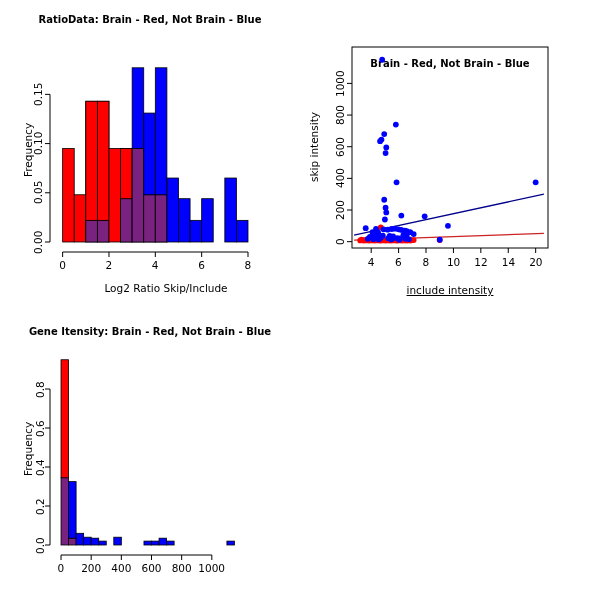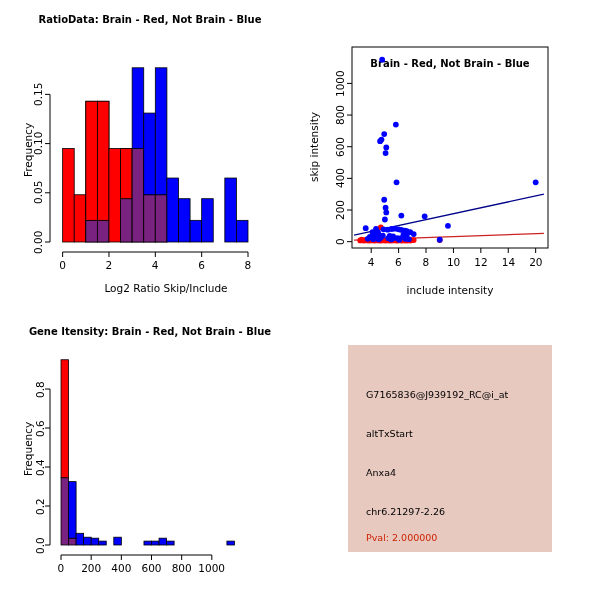--- a/index.html
+++ b/index.html
@@ -186,21 +186,21 @@
         <line x1="52" y1="115.05511811023621" x2="47" y2="115.05511811023621" stroke="#000" stroke-width="1"></line>
         <line x1="52" y1="83.4015748031496" x2="47" y2="83.4015748031496" stroke="#000" stroke-width="1"></line>
         <line x1="71.18881118881119" y1="248" x2="71.18881118881119" y2="253" stroke="#000" stroke-width="1"></line>
         <line x1="98.6013986013986" y1="248" x2="98.6013986013986" y2="253" stroke="#000" stroke-width="1"></line>
         <line x1="126.01398601398603" y1="248" x2="126.01398601398603" y2="253" stroke="#000" stroke-width="1"></line>
         <line x1="153.42657342657344" y1="248" x2="153.42657342657344" y2="253" stroke="#000" stroke-width="1"></line>
         <line x1="180.83916083916085" y1="248" x2="180.83916083916085" y2="253" stroke="#000" stroke-width="1"></line>
         <line x1="208.25174825174827" y1="248" x2="208.25174825174827" y2="253" stroke="#000" stroke-width="1"></line>
         <line x1="235.66433566433568" y1="248" x2="235.66433566433568" y2="253" stroke="#000" stroke-width="1"></line>
       </svg>
-    <div class="axlab" id="p2xlab" style="left: 0px; width: 300px; top: 284px;">include intensity</div>
+    <div class="axlab" id="p2xlab" style="left: 0px; width: 300px; top: 284px; text-decoration: underline;">include intensity</div>
     <div class="vlab" id="p2ylab" style="left: 8px; top: 181.5px;">skip intensity</div>
   <div class="vlab" style="left: 34px; top: 245.169px;">0</div>
       <div class="vlab" style="left: 34px; top: 220.016px;">200</div>
       <div class="vlab" style="left: 34px; top: 188.362px;">400</div>
       <div class="vlab" style="left: 34px; top: 156.709px;">600</div>
       <div class="vlab" style="left: 34px; top: 125.055px;">800</div>
       <div class="vlab" style="left: 34px; top: 96.9016px;">1000</div>
       <div class="ticklab" style="left: 67.6888px; top: 256px;">4</div>
       <div class="ticklab" style="left: 95.1014px; top: 256px;">6</div>
       <div class="ticklab" style="left: 122.514px; top: 256px;">8</div>
@@ -248,23 +248,14 @@
       <div class="vlab" style="left: 34px; top: 136.5px;">0.6</div>
       <div class="vlab" style="left: 34px; top: 97.5px;">0.8</div>
       <div class="ticklab" style="left: 57.5161px; top: 262px;">0</div>
       <div class="ticklab" style="left: 81.1774px; top: 262px;">200</div>
       <div class="ticklab" style="left: 111.339px; top: 262px;">400</div>
       <div class="ticklab" style="left: 141.5px; top: 262px;">600</div>
       <div class="ticklab" style="left: 171.661px; top: 262px;">800</div>
       <div class="ticklab" style="left: 198.323px; top: 262px;">1000</div>
     </div>
 
-  <div class="panel" id="p4" style="left:300px;top:300px;width:300px;height:300px;">
-    <div class="infobox" style="left:48px;top:45px;width:204px;height:207px;">
-      <div class="infoline" style="left:18px;top:44px;">G7165836@J939192_RC@i_at</div>
-      <div class="infoline" style="left:18px;top:83px;">altTxStart</div>
-      <div class="infoline" style="left:18px;top:122px;">Anxa4</div>
-      <div class="infoline" style="left:18px;top:161px;">chr6.21297-2.26</div>
-      <div class="infoline pv" style="left:18px;top:187px;">Pval: 2.000000</div>
-    </div>
-  </div>
 
 </div>
 
 </body></html>

